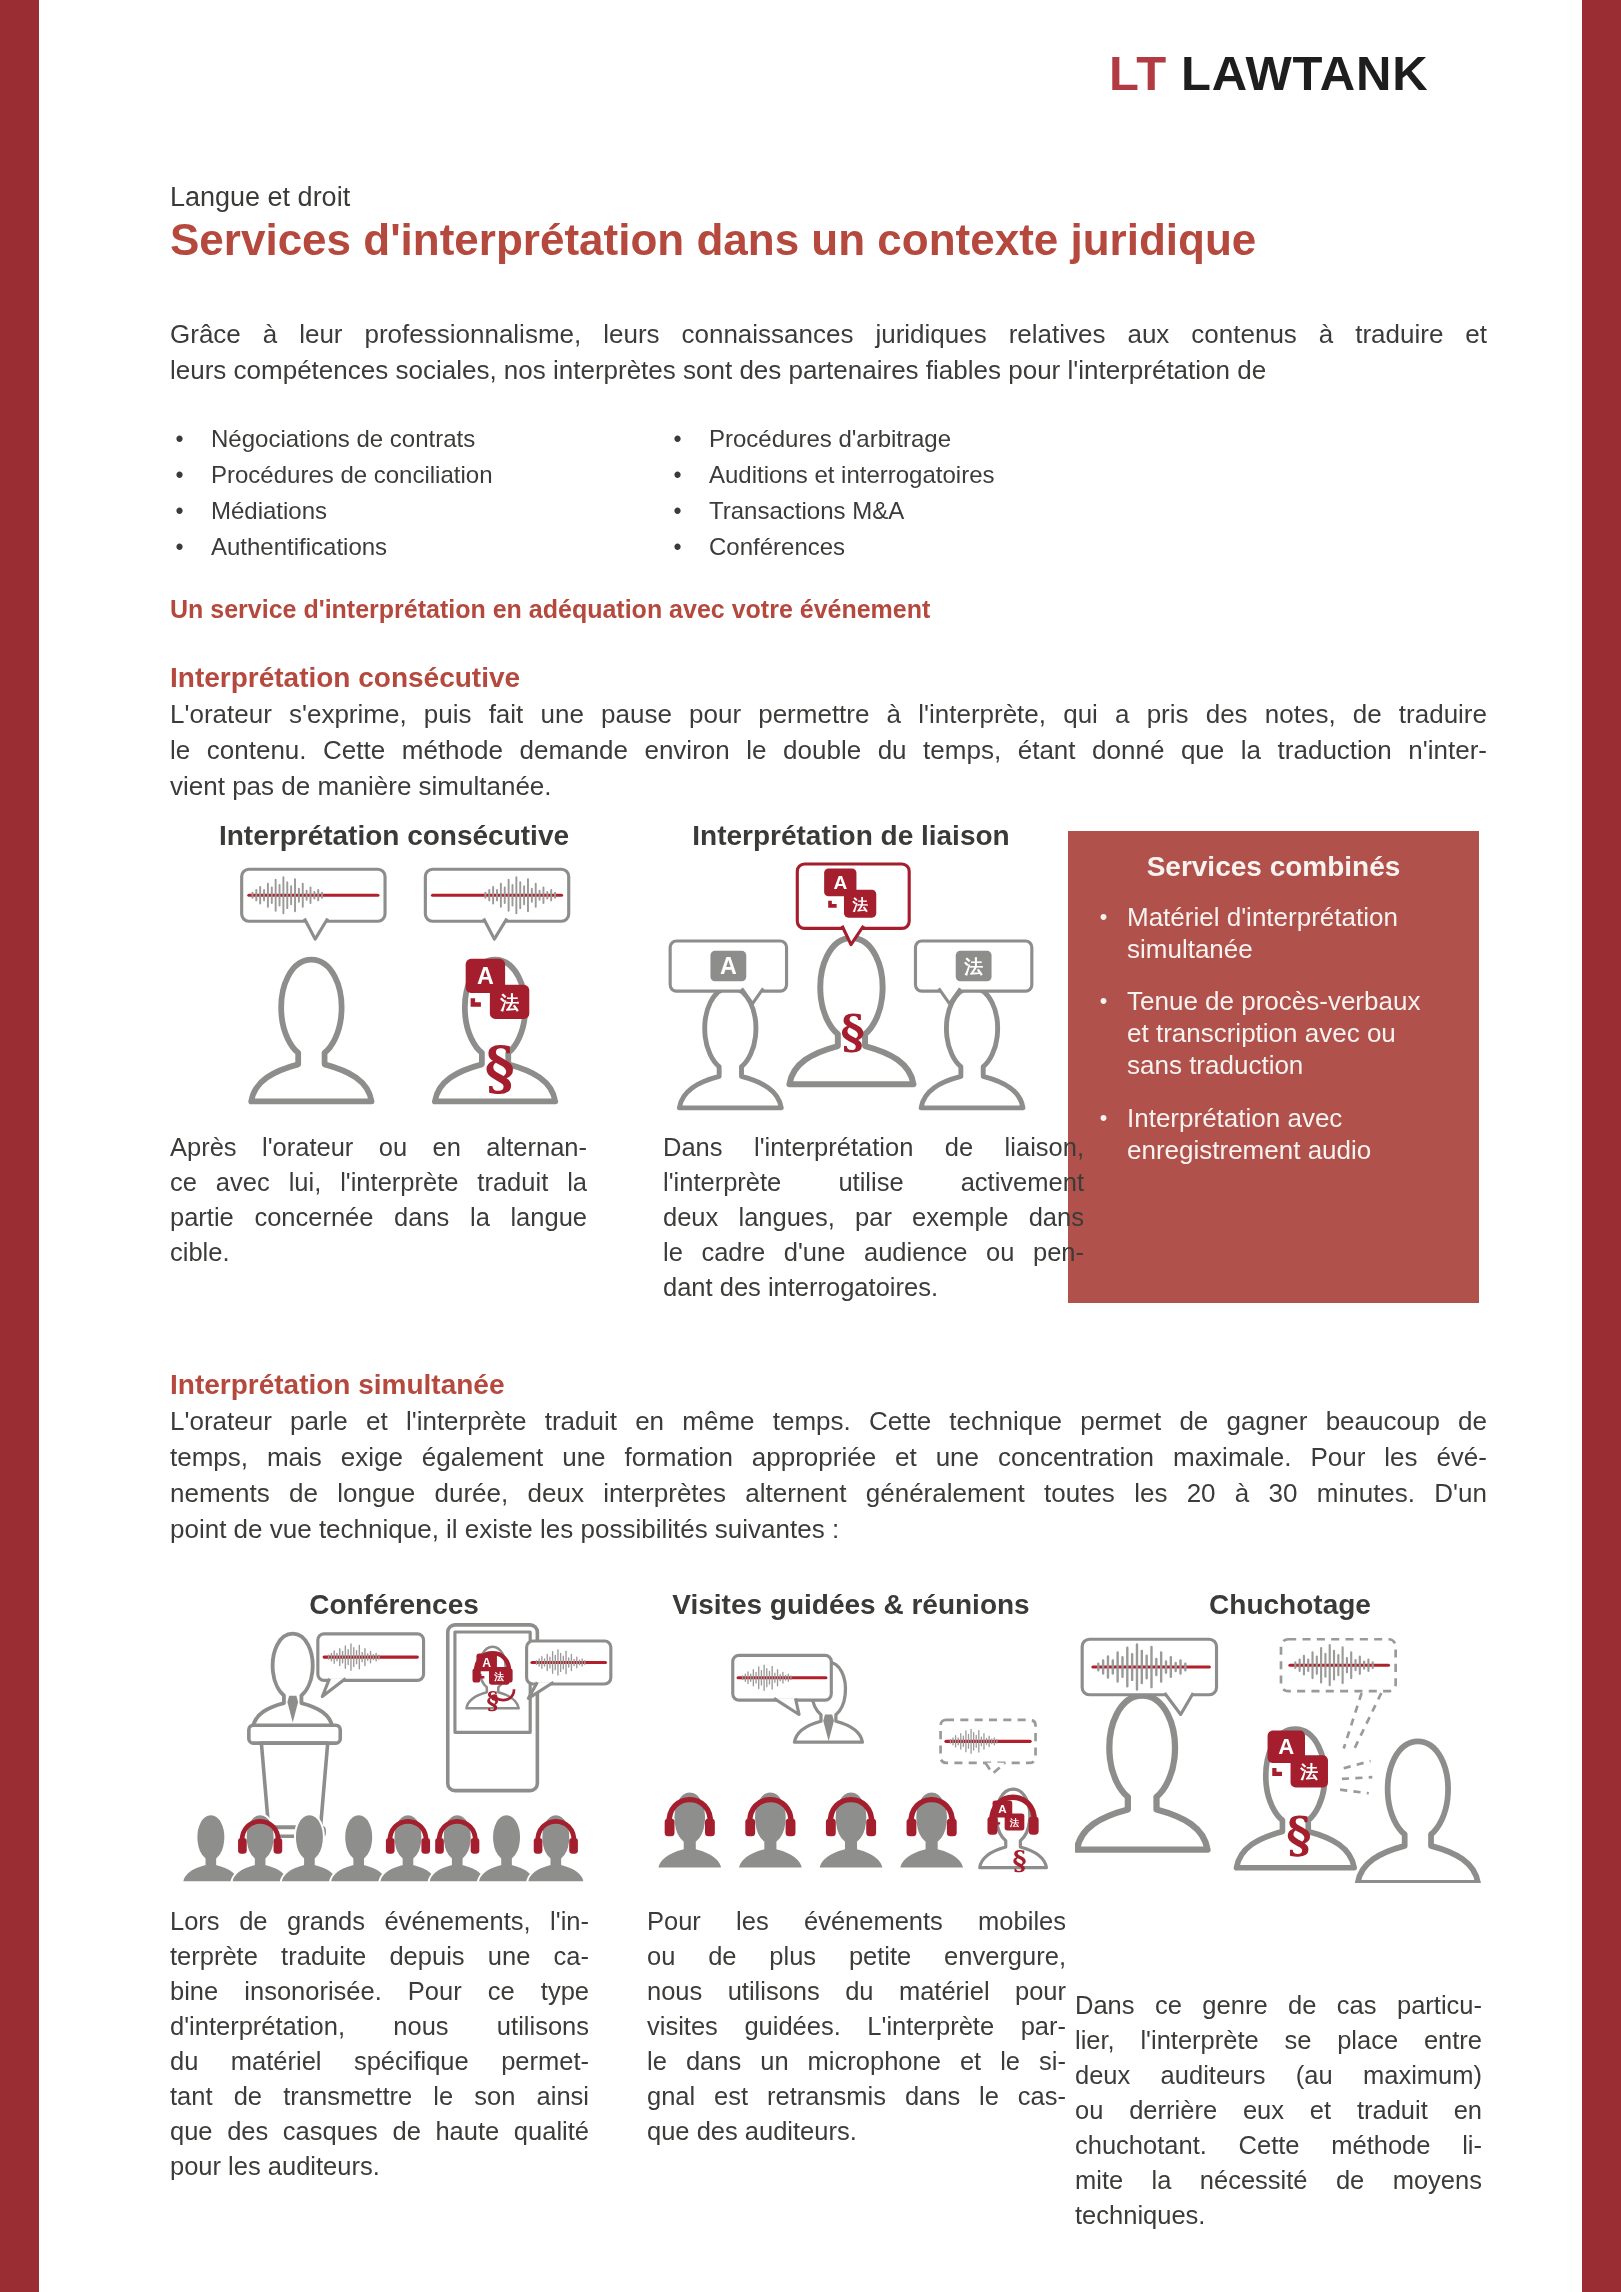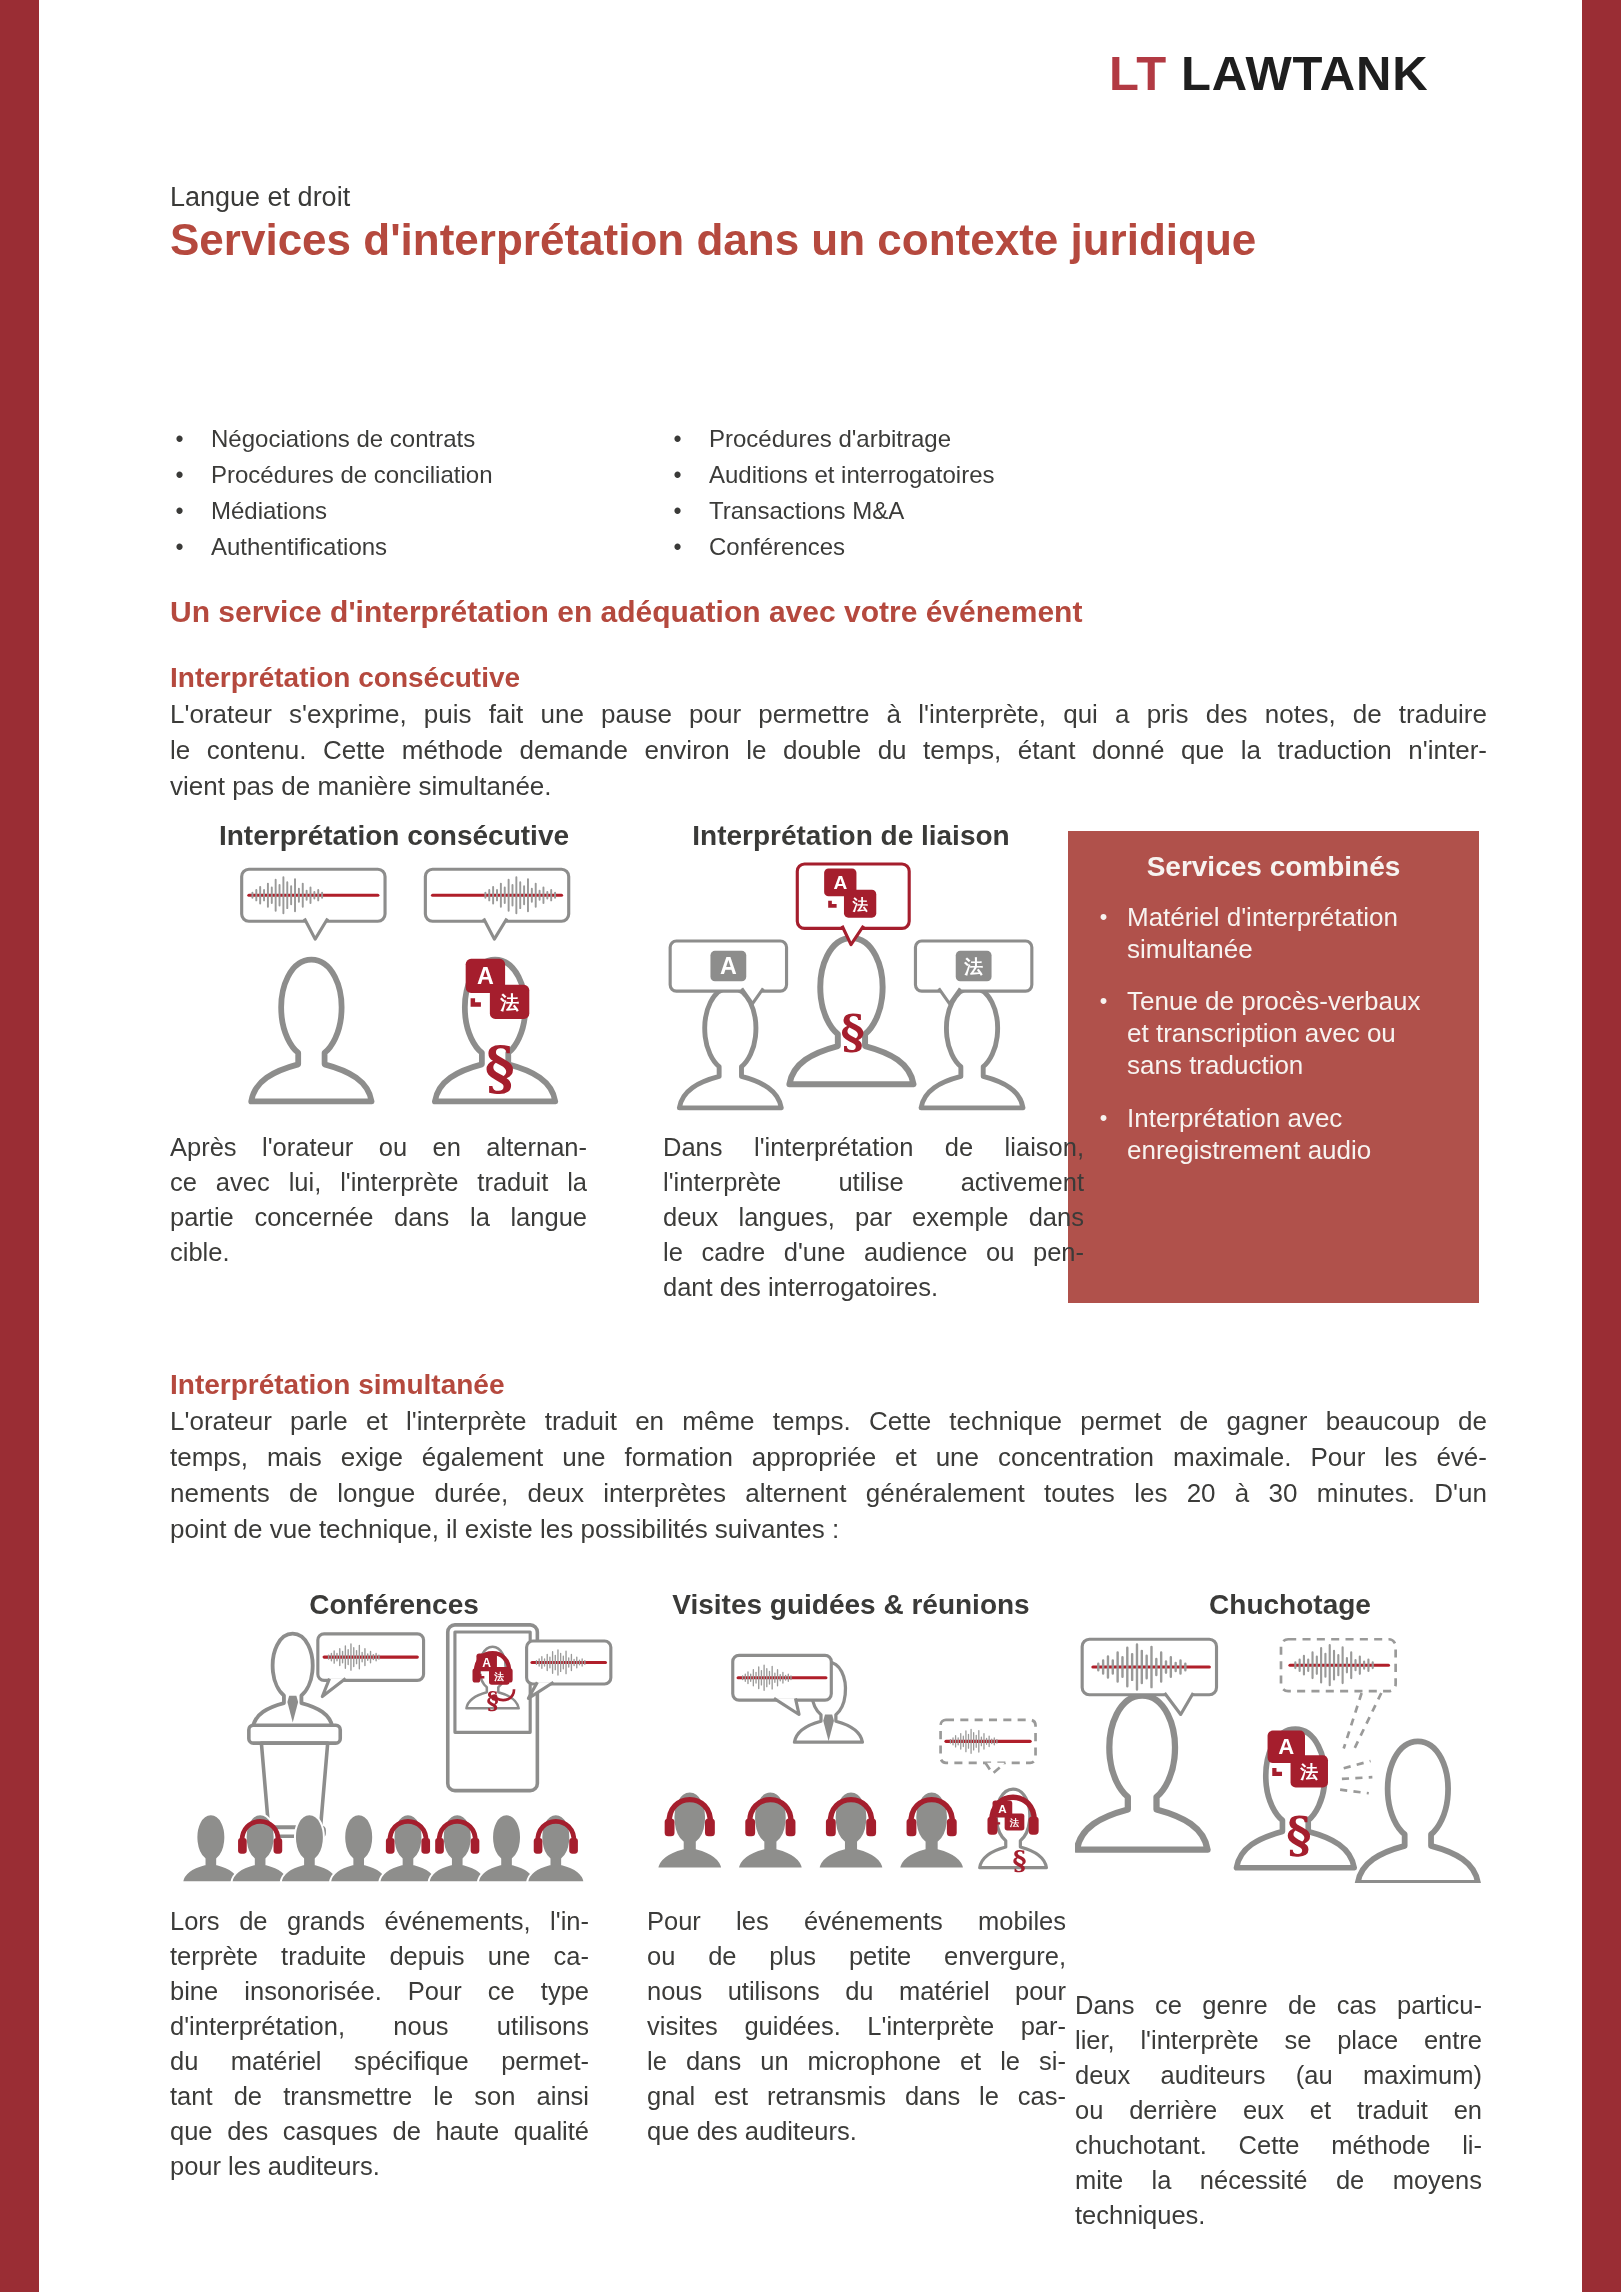--- a/index.html
+++ b/index.html
@@ -19,21 +19,21 @@
   .jlwrap{--lh:36px;}
   .jl{text-align:justify;height:var(--lh);line-height:var(--lh);overflow:hidden;}
   .jl::after{content:"";display:inline-block;width:100%;height:0;}
   .jl.last{text-align:left;}
   .jl.last::after{content:none;}
 
   .blist{list-style:none;margin:0;padding:0;font-size:24px;}
   .blist li{position:relative;height:36px;line-height:36px;padding-left:39px;}
   .blist li::before{content:"•";position:absolute;left:3.6px;top:0;font-size:23px;color:#3a3a38;}
 
-  .sechead{left:170px;top:595px;font-size:30px;font-weight:bold;color:#b5493e;white-space:nowrap;}
+  .sechead{left:170px;top:595px;font-size:25px;font-weight:bold;color:#b5493e;white-space:nowrap;}
   .subhead{font-size:28px;font-weight:bold;color:#b5493e;white-space:nowrap;}
 
   .figcap{font-size:28px;font-weight:bold;color:#3a3a38;text-align:center;}
 
   .svbox{left:1068px;top:831px;width:411px;height:472px;background:#b0514b;color:#f7f3f0;box-sizing:border-box;padding:19.7px 30px 0 30px;}
   .svbox h3{margin:0 0 18px 0;font-size:28px;font-weight:bold;text-align:center;color:#f7f3f0;}
   .svbox ul{list-style:none;margin:0;padding:0;font-size:26px;line-height:32px;}
   .svbox li{position:relative;padding-left:29px;margin-bottom:20.6px;white-space:pre-line;}
   .svbox li::before{content:"•";position:absolute;left:1.8px;top:0;font-size:21.5px;}
 
@@ -92,20 +92,24 @@
   <div id="bar-l" class="edgebar"></div>
   <div id="bar-r" class="edgebar"></div>
 
   <div class="abs logo">
     <span class="lt">LT</span><span>LAWTANK</span>
   </div>
 
   <div class="abs eyebrow">Langue et droit</div>
   <h1 class="abs doctitle" style="margin:0;">Services d'interprétation dans un contexte juridique</h1>
 
+  <div class="abs bodytxt jlwrap" style="left:170px;top:316px;width:1317px;">
+      <div class="jl">Grâce à leur professionnalisme, leurs connaissances juridiques relatives aux contenus à traduire et</div>
+      <div class="jl last">leurs compétences sociales, nos interprètes sont des partenaires fiables pour l'interprétation de</div>
+    </div>
 
   <ul class="abs blist" style="left:172px;top:421px;width:466px;">
     <li>Négociations de contrats</li>
     <li>Procédures de conciliation</li>
     <li>Médiations</li>
     <li>Authentifications</li>
   </ul>
   <ul class="abs blist" style="left:670px;top:421px;width:555px;">
     <li>Procédures d'arbitrage</li>
     <li>Auditions et interrogatoires</li>

